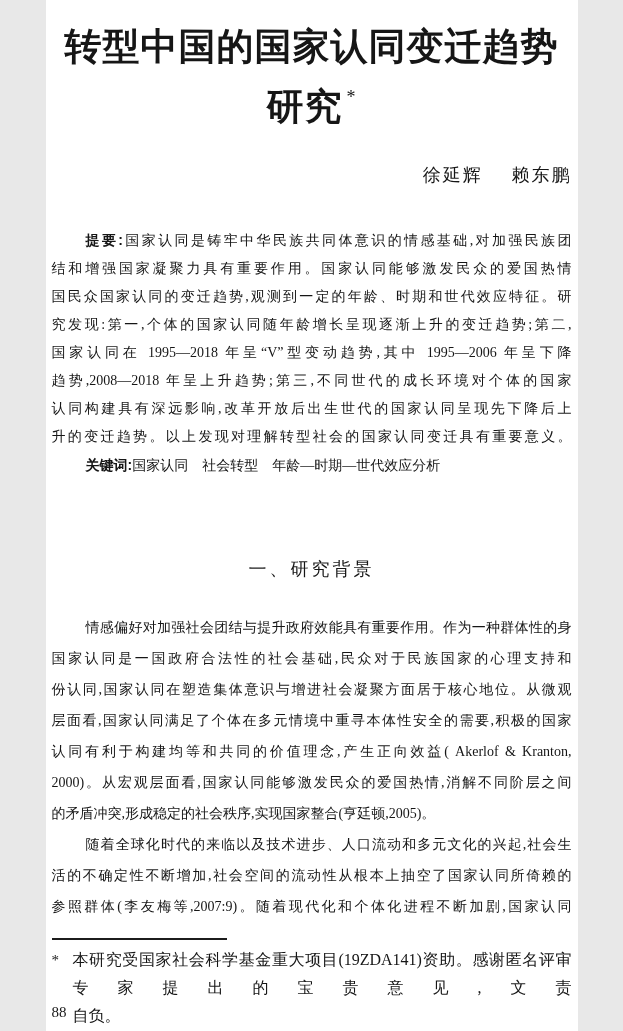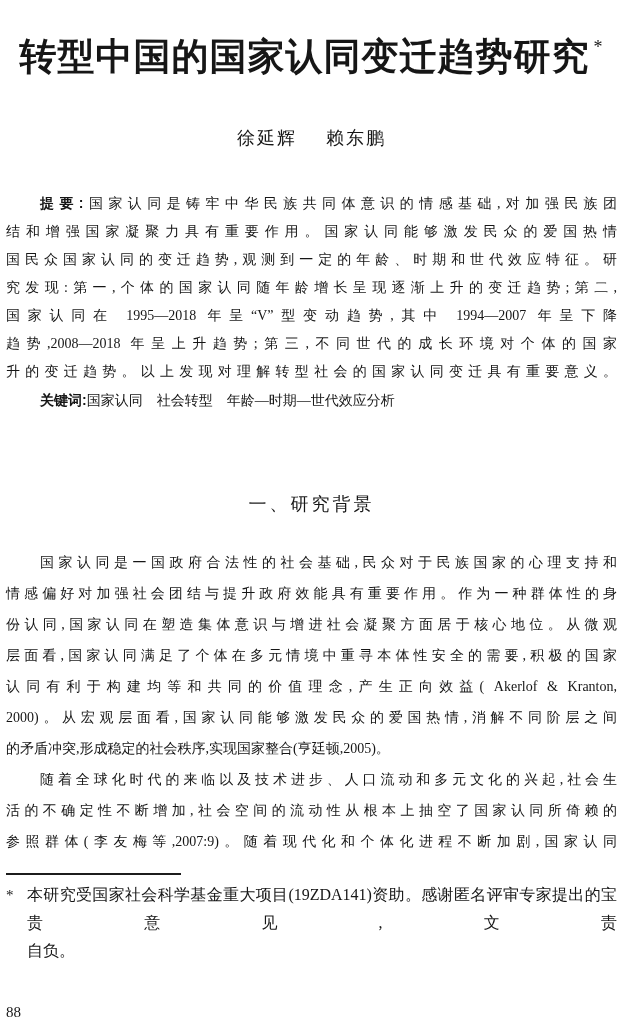--- a/index.html
+++ b/index.html
@@ -1,39 +1,39 @@
 <!DOCTYPE html>
 <html lang="zh"><head>
 <meta charset="utf-8">
 <style>
   html,body{margin:0;padding:0;background:#e8e8e8;}
   .page{
     position:relative;
-    width:623px;height:1031px;
+    width:532px;height:1031px;
     margin:0 auto;
     background:#ffffff;
     color:#161616;
     font-family:"Liberation Serif","DejaVu Serif",serif;
     box-sizing:border-box;
     padding:0 6px;
     overflow:hidden;
   }
   .title{
     margin:0;padding-top:22px;
     text-align:center;
     font-size:37px;line-height:50px;
     font-weight:700;letter-spacing:1px;
   }
   .title .note-mark{
     font-size:18px;font-weight:400;
     vertical-align:16px;margin-left:4px;
   }
   .authors{
-    margin-top:43px;
-    text-align:center;
+    margin-top:30px;
+    text-align:right;
     font-size:18px;line-height:26px;letter-spacing:2px;
   }
   .authors .author + .author{margin-left:1.6em;}
   .abstract{margin-top:38px;}
   .line{
     font-size:14px;line-height:28px;
     text-align:justify;text-align-last:justify;
   }
   .body-text .line{line-height:31px;}
   .indent1{padding-left:34px;}
@@ -76,33 +76,34 @@
   <h1 class="title"><span>转型中国的国家认同变迁趋势研究</span><sup class="note-mark">*</sup></h1>
 
   <div class="authors"><span class="author">徐延辉</span><span class="author">赖东鹏</span></div>
 
   <div class="abstract">
     <div class="line indent1"><span class="b-label">提要:</span><span>国家认同是铸牢中华民族共同体意识的情感基础,对加强民族团</span></div>
     <div class="lines">
         <div class="line">结和增强国家凝聚力具有重要作用。国家认同能够激发民众的爱国热情</div>
         <div class="line">国民众国家认同的变迁趋势,观测到一定的年龄、时期和世代效应特征。研</div>
         <div class="line">究发现:第一,个体的国家认同随年龄增长呈现逐渐上升的变迁趋势;第二,</div>
-        <div class="line">国家认同在 1995—2018 年呈“V”型变动趋势,其中 1994—2007 年呈下降</div>
+        <div class="line">国家认同在 1995—2018 年呈“V”型变动趋势,其中 1995—2006 年呈下降</div>
         <div class="line">趋势,2008—2018 年呈上升趋势;第三,不同世代的成长环境对个体的国家</div>
+        <div class="line">认同构建具有深远影响,改革开放后出生世代的国家认同呈现先下降后上</div>
         <div class="line">升的变迁趋势。以上发现对理解转型社会的国家认同变迁具有重要意义。</div>
       </div>
     <div class="line line--short indent1"><span class="b-label">关键词:</span><span>国家认同　社会转型　年龄—时期—世代效应分析</span></div>
   </div>
 
   <h2 class="heading">一、研究背景</h2>
 
   <div class="body-text">
     <div class="lines para-lines short-last">
+        <div class="line">情感偏好对加强社会团结与提升政府效能具有重要作用。作为一种群体性的身</div>
         <div class="line">国家认同是一国政府合法性的社会基础,民众对于民族国家的心理支持和</div>
-        <div class="line">情感偏好对加强社会团结与提升政府效能具有重要作用。作为一种群体性的身</div>
         <div class="line">份认同,国家认同在塑造集体意识与增进社会凝聚方面居于核心地位。从微观</div>
         <div class="line">层面看,国家认同满足了个体在多元情境中重寻本体性安全的需要,积极的国家</div>
         <div class="line">认同有利于构建均等和共同的价值理念,产生正向效益( Akerlof &amp; Kranton,</div>
         <div class="line">2000)。从宏观层面看,国家认同能够激发民众的爱国热情,消解不同阶层之间</div>
         <div class="line">的矛盾冲突,形成稳定的社会秩序,实现国家整合(亨廷顿,2005)。</div>
       </div>
     <div class="lines para-lines">
         <div class="line">随着全球化时代的来临以及技术进步、人口流动和多元文化的兴起,社会生</div>
         <div class="line">活的不确定性不断增加,社会空间的流动性从根本上抽空了国家认同所倚赖的</div>
         <div class="line">参照群体(李友梅等,2007:9)。随着现代化和个体化进程不断加剧,国家认同</div>

